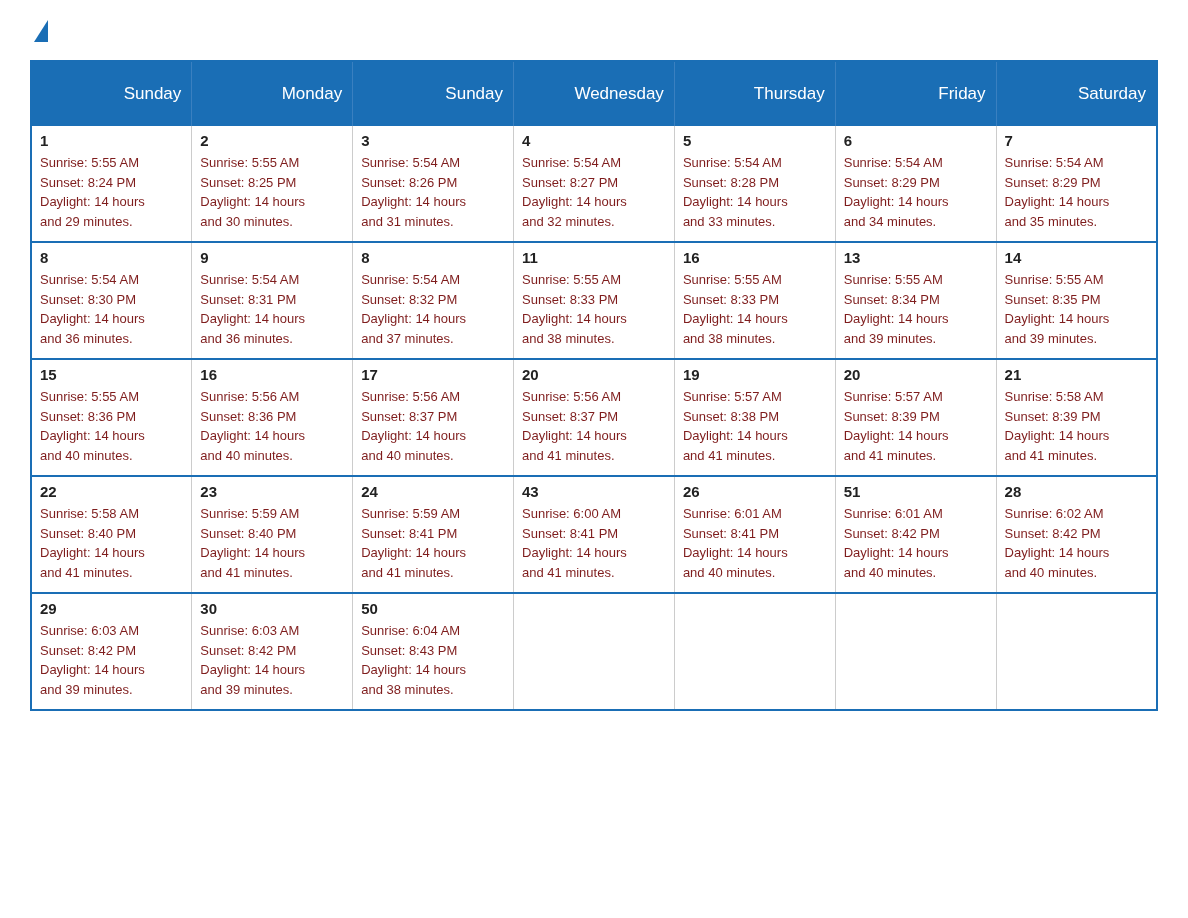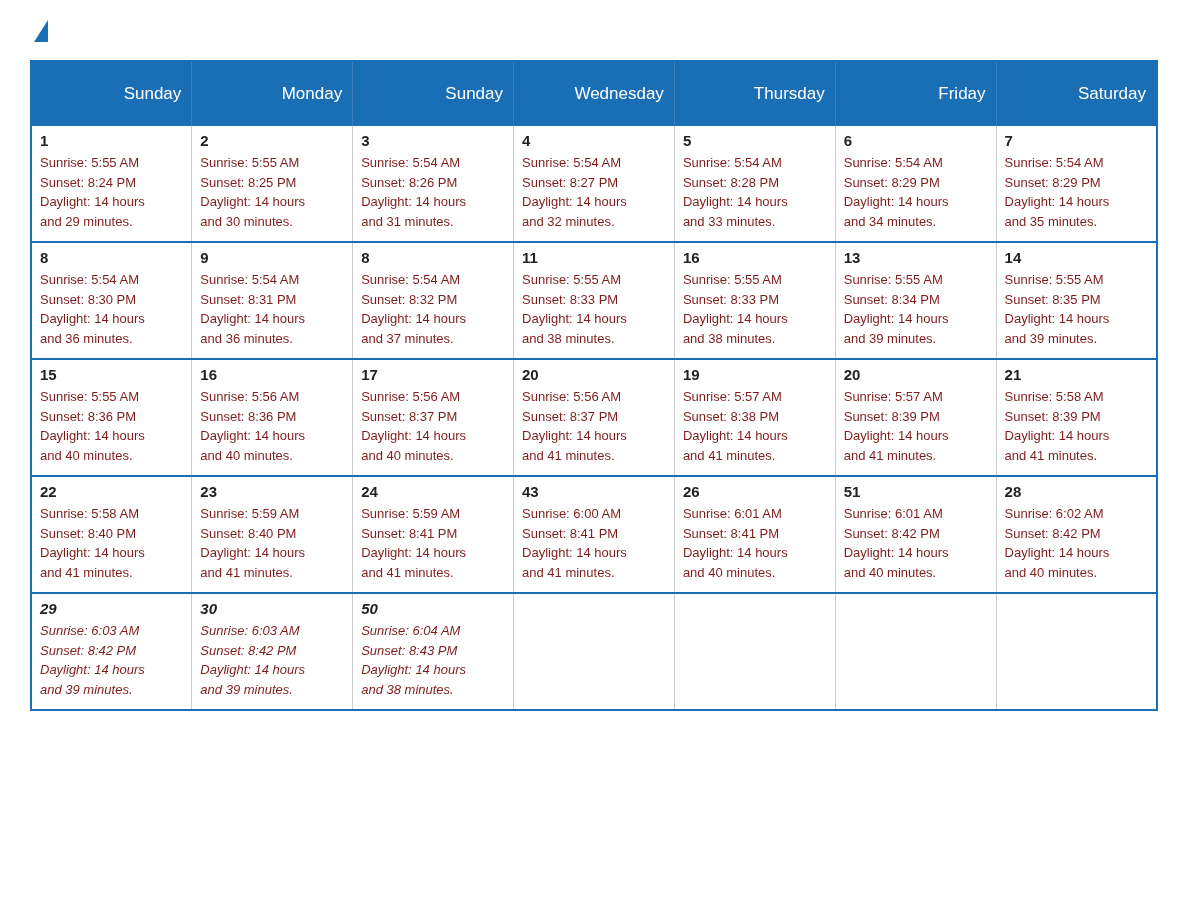--- a/index.html
+++ b/index.html
@@ -84,21 +84,20 @@
       border-bottom: 2px solid #1a6eb5;
       font-size: 13px;
       color: #333;
       width: 14.28%;
     }
     .calendar-table td:last-child {
       border-right: none;
     }
     .calendar-table tr:last-child td {
       border-bottom: none;
-      font-style: italic;
     }
     .day-number {
       font-size: 15px;
       font-weight: bold;
       color: #222;
       display: block;
       margin-bottom: 4px;
     }
     .day-info {
       font-size: 13px;

